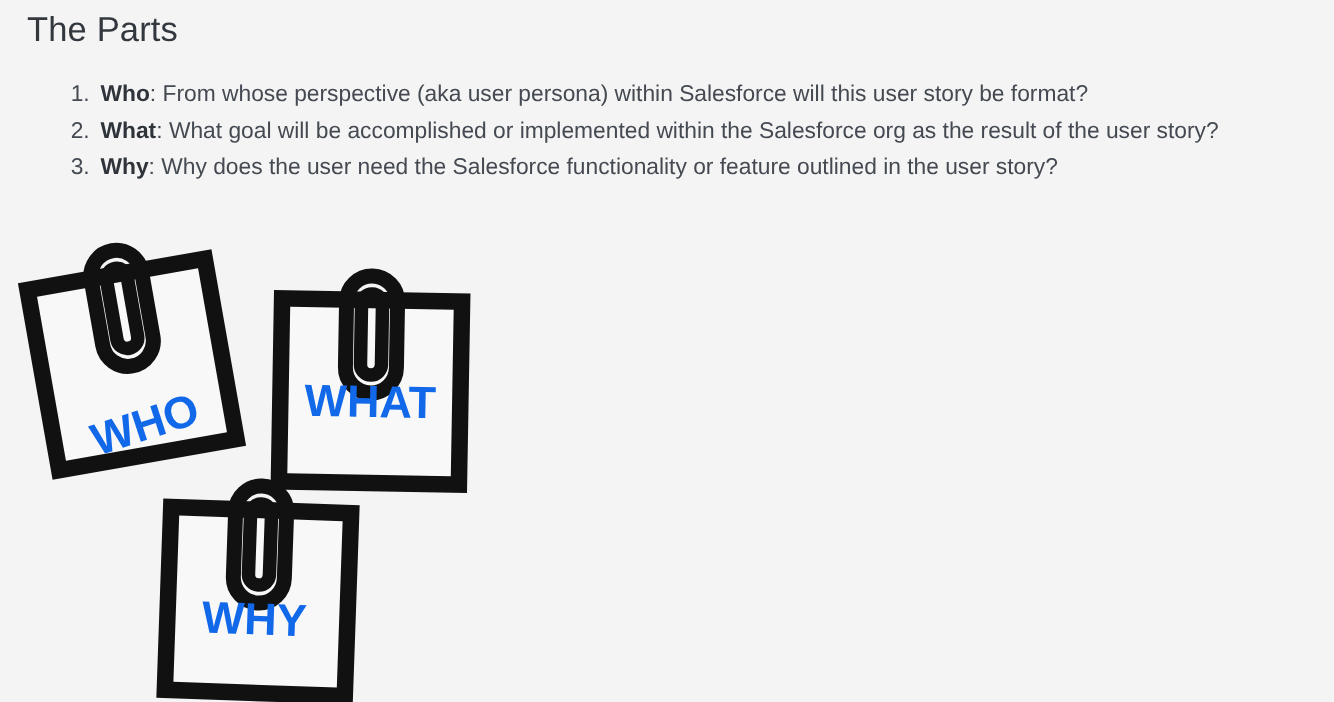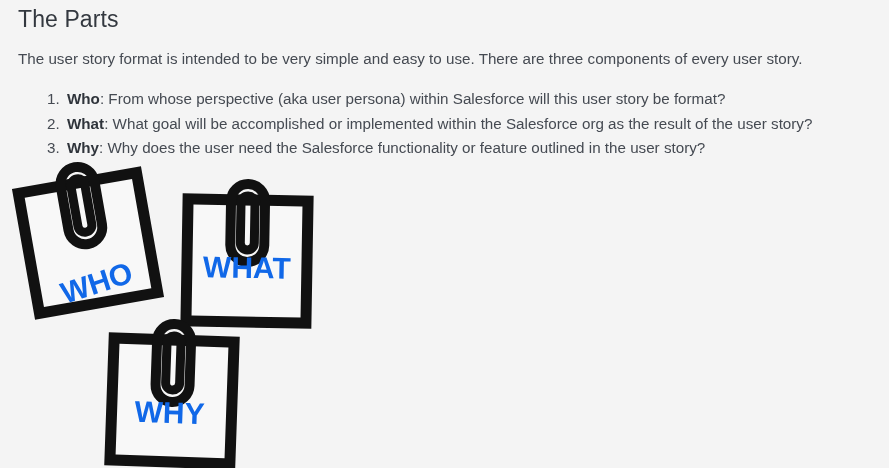--- a/index.html
+++ b/index.html
@@ -81,21 +81,20 @@
     fill: #1168e8;
   }
 </style>
 </head>
 <body>
 
 <div class="page">
 
   <h2 class="page-title">The Parts</h2>
 
-  <p class="intro">The user story format is intended to be very simple and easy to use. There are three components of every user story.</p>
 
   <ol class="parts-list">
     <li>
       <b>Who</b><span>:</span>
       <span>From whose perspective (aka user persona) within Salesforce will this user story be format?</span>
     </li>
     <li>
       <b>What</b><span>:</span>
       <span>What goal will be accomplished or implemented within the Salesforce org as the result of the user story?</span>
     </li>

